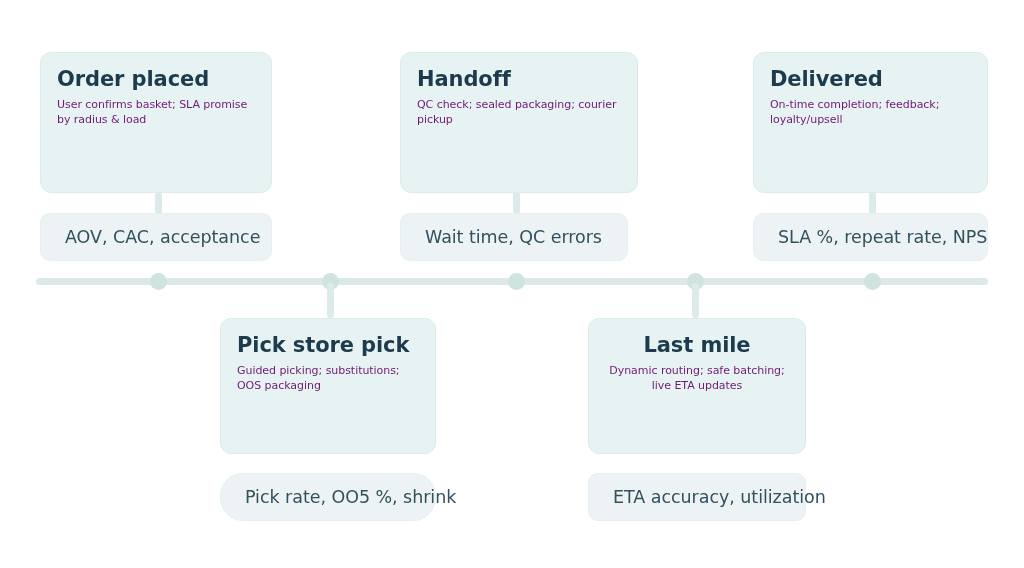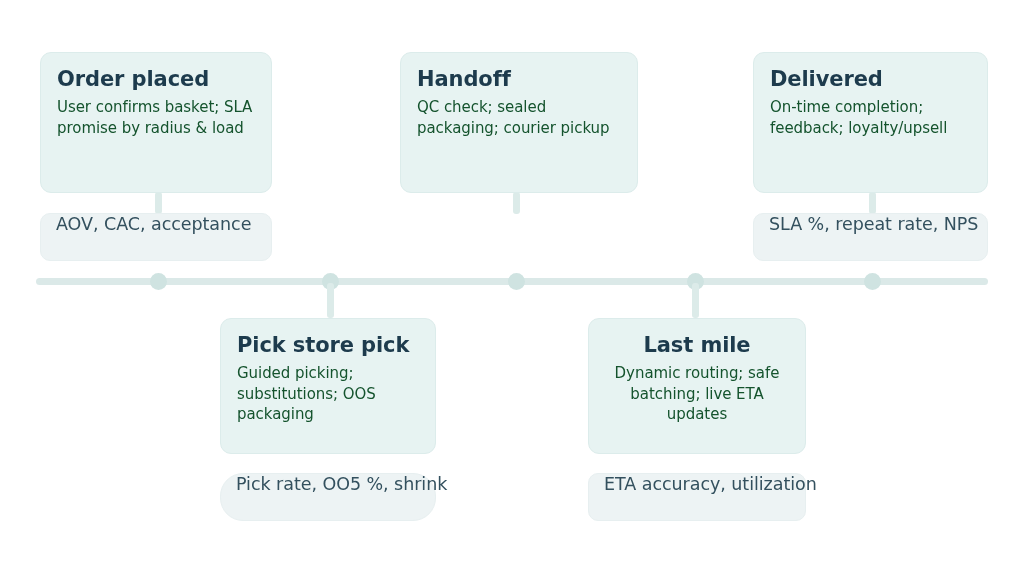--- a/index.html
+++ b/index.html
@@ -61,38 +61,39 @@
   }
   .card-title {
     font-size: 21px;
     font-weight: bold;
     color: #1d3b4d;
     line-height: 1.15;
     margin: 0 0 6px 0;
     letter-spacing: -0.1px;
   }
   .card-desc {
-    font-size: 15px;
-    color: #14532d;
+    font-size: 11px;
+    color: #701a75;
     line-height: 1.37;
     margin: 0;
     letter-spacing: -0.05px;
   }
 
   
   .chip {
     position: absolute;
     background: #edf3f4;
     border: 1px solid #e7eff0;
     border-radius: 10px;
     box-sizing: border-box;
     display: flex;
+    align-items: center;
     font-size: 17.5px;
     color: #33505e;
-    padding: 0 15px;
+    padding: 0 24px;
     letter-spacing: -0.05px;
     white-space: nowrap;
   }
 </style>
 </head>
 <body>
 
 <div id="canvas">
 
   <div class="axis-line"></div>
@@ -119,20 +120,23 @@
   </div>
   <div class="chip" style="left:220px; top:473px; width:216px; height:48px;border-radius:23px;">
     <span>Pick rate, OO5 %, shrink</span>
   </div>
 
   <div class="stem" style="left:516px; top:192px; height:22px;"></div>
   <div class="card" style="left:400px; top:52px; width:238px; height:141px;">
     <p class="card-title">Handoff</p>
     <p class="card-desc">QC check; sealed packaging; courier pickup</p>
   </div>
+  <div class="chip" style="left:400px; top:213px; width:228px; height:48px;">
+    <span>Wait time, QC errors</span>
+  </div>
 
   <div class="stem" style="left:695px; top:283px; height:35px;"></div>
   <div class="card" style="left:588px; top:318px; width:218px; height:136px;text-align:center;">
     <p class="card-title">Last mile</p>
     <p class="card-desc">Dynamic routing; safe batching; live ETA updates</p>
   </div>
   <div class="chip" style="left:588px; top:473px; width:218px; height:48px;">
     <span>ETA accuracy, utilization</span>
   </div>
 

